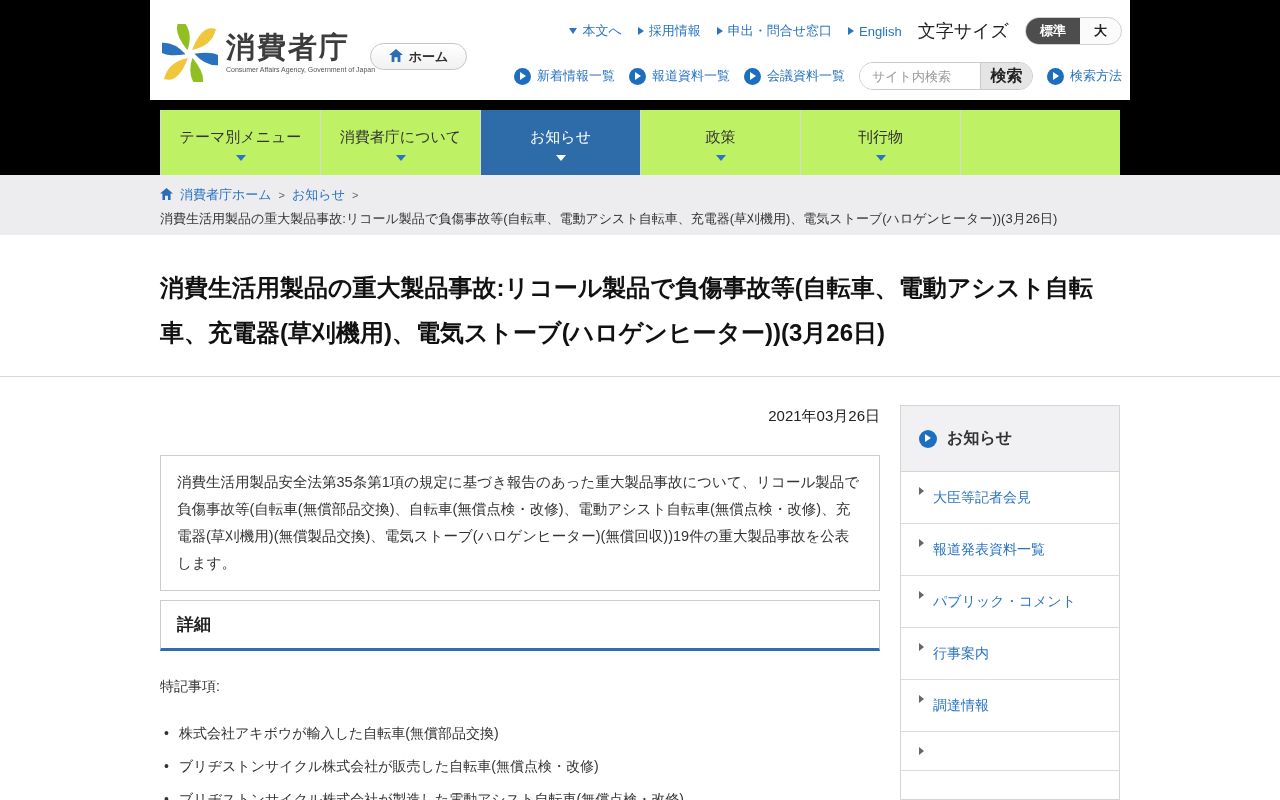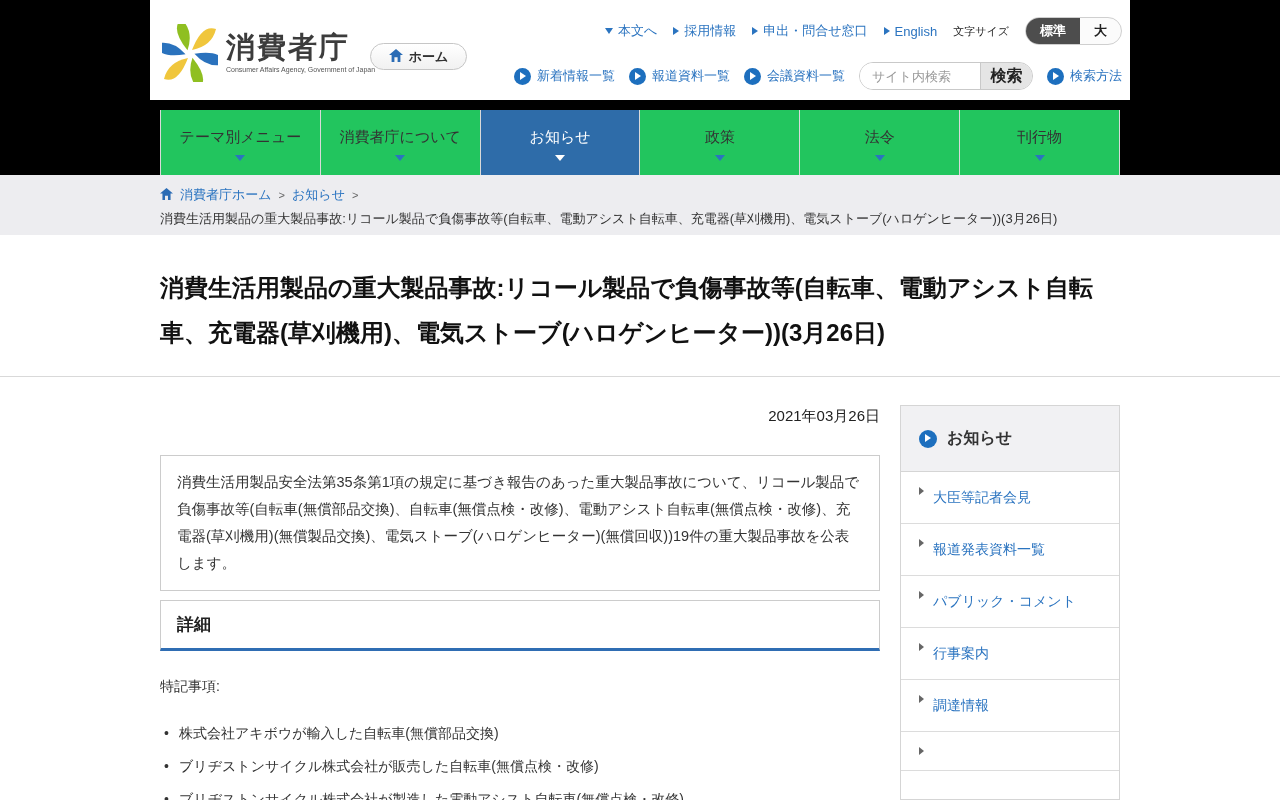--- a/index.html
+++ b/index.html
@@ -18,40 +18,40 @@
 
   .home-btn { position:absolute; left:220px; top:43px; width:97px; height:27px;
     border:1px solid #c6c6c6; border-radius:15px; background:linear-gradient(#ffffff,#f1f1f1);
     display:flex; align-items:center; justify-content:center; gap:6px;
     font-size:13px; font-weight:bold; color:#333; cursor:pointer; }
 
   .util1 { position:absolute; right:8px; top:17px; height:28px; display:flex; align-items:center; gap:16px; }
   .util-link { display:flex; align-items:center; gap:5px; font-size:13px; color:#2b74c0; cursor:pointer; text-decoration:none; }
   .tri-right { width:0; height:0; border-top:4px solid transparent; border-bottom:4px solid transparent; border-left:6px solid #2b74c0; }
   .tri-down { width:0; height:0; border-left:4px solid transparent; border-right:4px solid transparent; border-top:6px solid #2b74c0; }
-  .fontsize-label { font-size:11px; color:#222; }
+  .fontsize-label { font-size:18px; color:#222; }
   .size-pill { display:flex; height:28px; border:1px solid #cfcfcf; border-radius:14px; overflow:hidden; background:#fbfbfb; }
   .size-seg { display:flex; align-items:center; padding:0 14px; font-size:13px; cursor:pointer;font-weight:bold; }
   .size-seg.active { background:#4d4d4d; color:#fff; }
   .size-seg.inactive { color:#222; }
 
   .util2 { position:absolute; right:8px; top:62px; display:flex; align-items:center; gap:14px;justify-content:space-between; }
   .circle-link { display:flex; align-items:center; gap:6px; font-size:13px; color:#2b74c0; cursor:pointer; }
   .circle-icon { width:17px; height:17px; border-radius:50%; background:#1d6fbe; position:relative; flex:none; }
   .circle-icon::after { content:""; position:absolute; left:6px; top:4.5px; width:0; height:0;
     border-top:4px solid transparent; border-bottom:4px solid transparent; border-left:6px solid #fff; }
   .search-group { display:flex; height:28px; border:1px solid #c9c9c9; border-radius:14px; overflow:hidden; background:#fff; }
   .search-input { width:120px; border:none; outline:none; padding:0 12px; font-size:13px; color:#333; }
   .search-input::placeholder { color:#999; }
   .search-btn { width:52px; border:none; border-left:1px solid #c9c9c9; background:#e5e5e5;
     font-size:16px; font-weight:bold; color:#222; cursor:pointer; }
 
   
   #nav-band { left:0; top:110px; width:1280px; height:65px; background:#000; }
-  .nav-inner { position:absolute; left:160px; top:0; width:960px; height:65px; background:#22c55e;
+  .nav-inner { position:absolute; left:160px; top:0; width:960px; height:65px; background:#bef264;
     display:flex; border-left:1px solid #d9d9d9; }
   .nav-tab { width:160px; height:65px; border-right:1px solid #d9d9d9; display:flex; flex-direction:column;
     align-items:center; justify-content:center; gap:8px; cursor:pointer; padding-top:4px; }
   .nav-tab .lbl { font-size:15px; color:#333; }
   .nav-tab .chev { width:0; height:0; border-left:5px solid transparent; border-right:5px solid transparent; border-top:6px solid #2b74c0; }
   .nav-tab.active { background:#2e6ca9; }
   .nav-tab.active .lbl { color:#fff; }
   .nav-tab.active .chev { border-top-color:#fff; }
 
   
@@ -193,24 +193,20 @@
     <div class="nav-tab">
       <span class="lbl">消費者庁について</span>
         <span class="chev"></span>
       </div>
     <div class="nav-tab active">
       <span class="lbl">お知らせ</span>
         <span class="chev"></span>
       </div>
     <div class="nav-tab">
       <span class="lbl">政策</span>
-        <span class="chev"></span>
-      </div>
-    <div class="nav-tab">
-      <span class="lbl">法令</span>
         <span class="chev"></span>
       </div>
     <div class="nav-tab">
       <span class="lbl">刊行物</span>
         <span class="chev"></span>
       </div>
   </nav>
 </div>
 
 <div class="abs breadcrumb">

